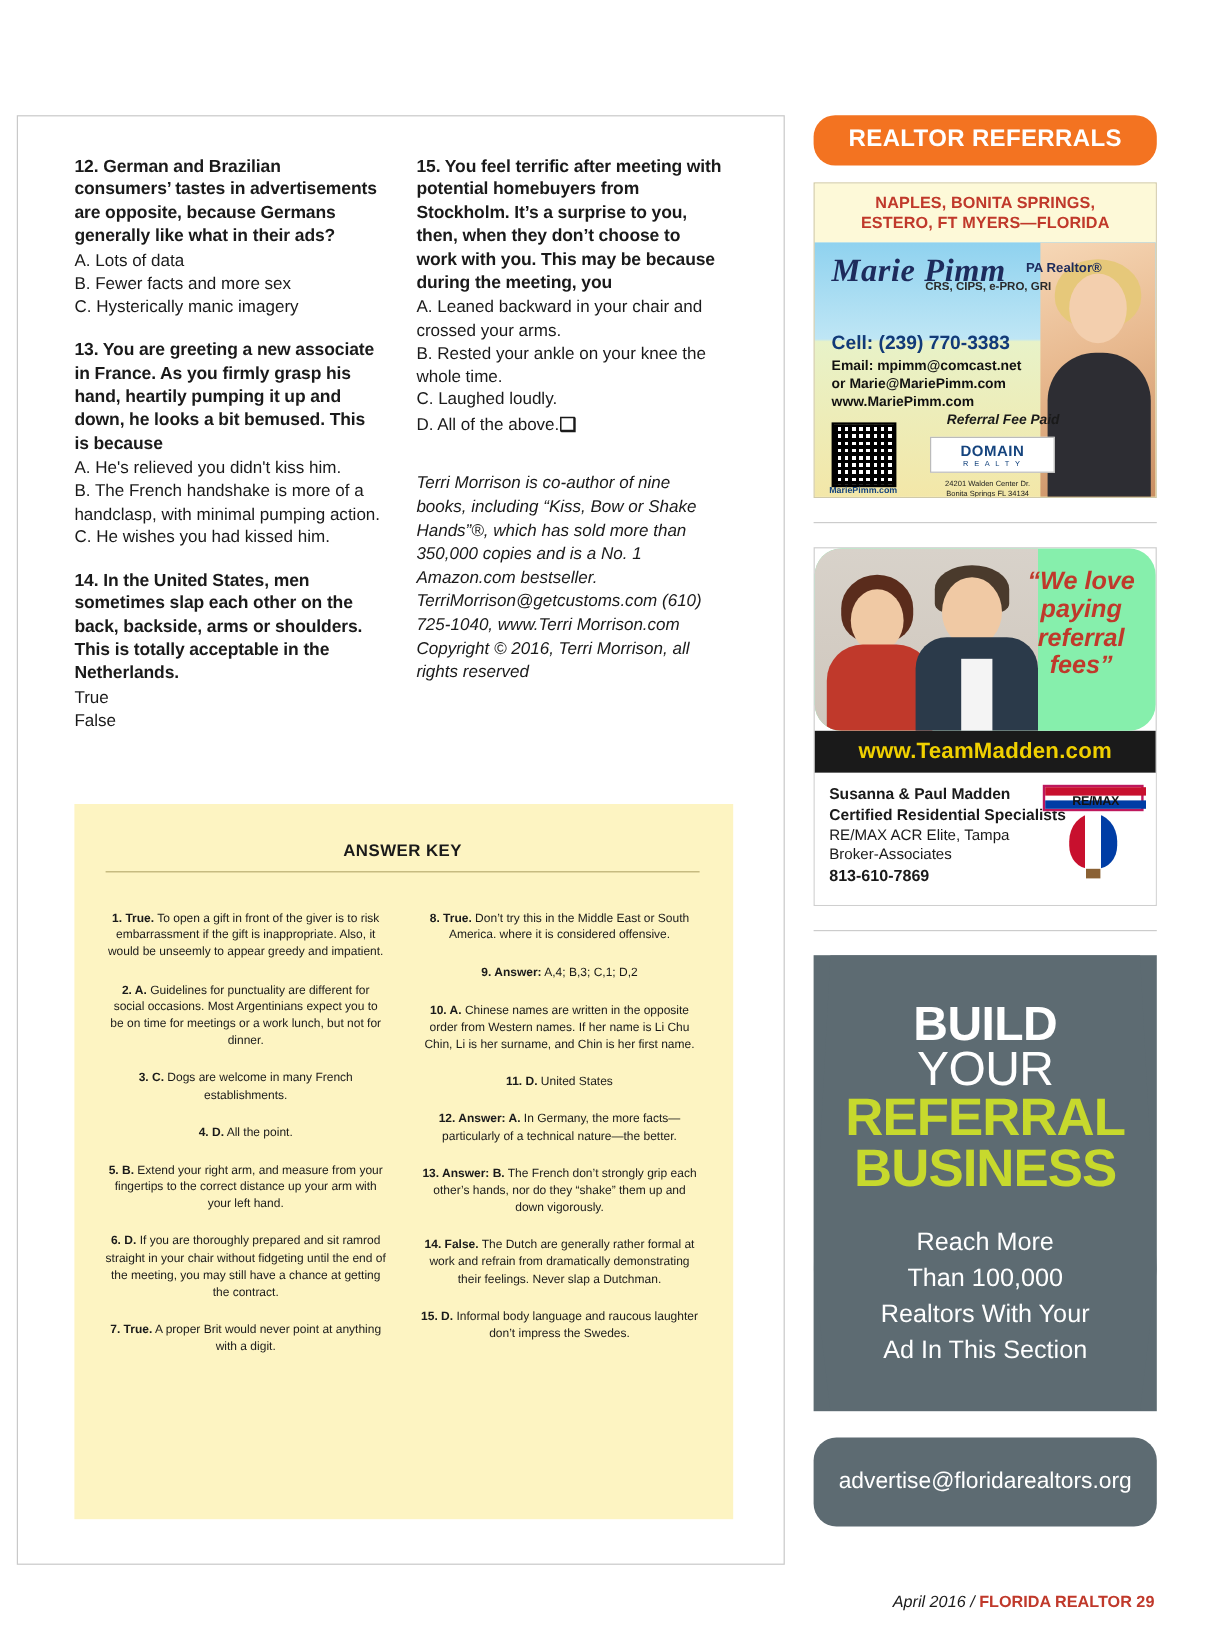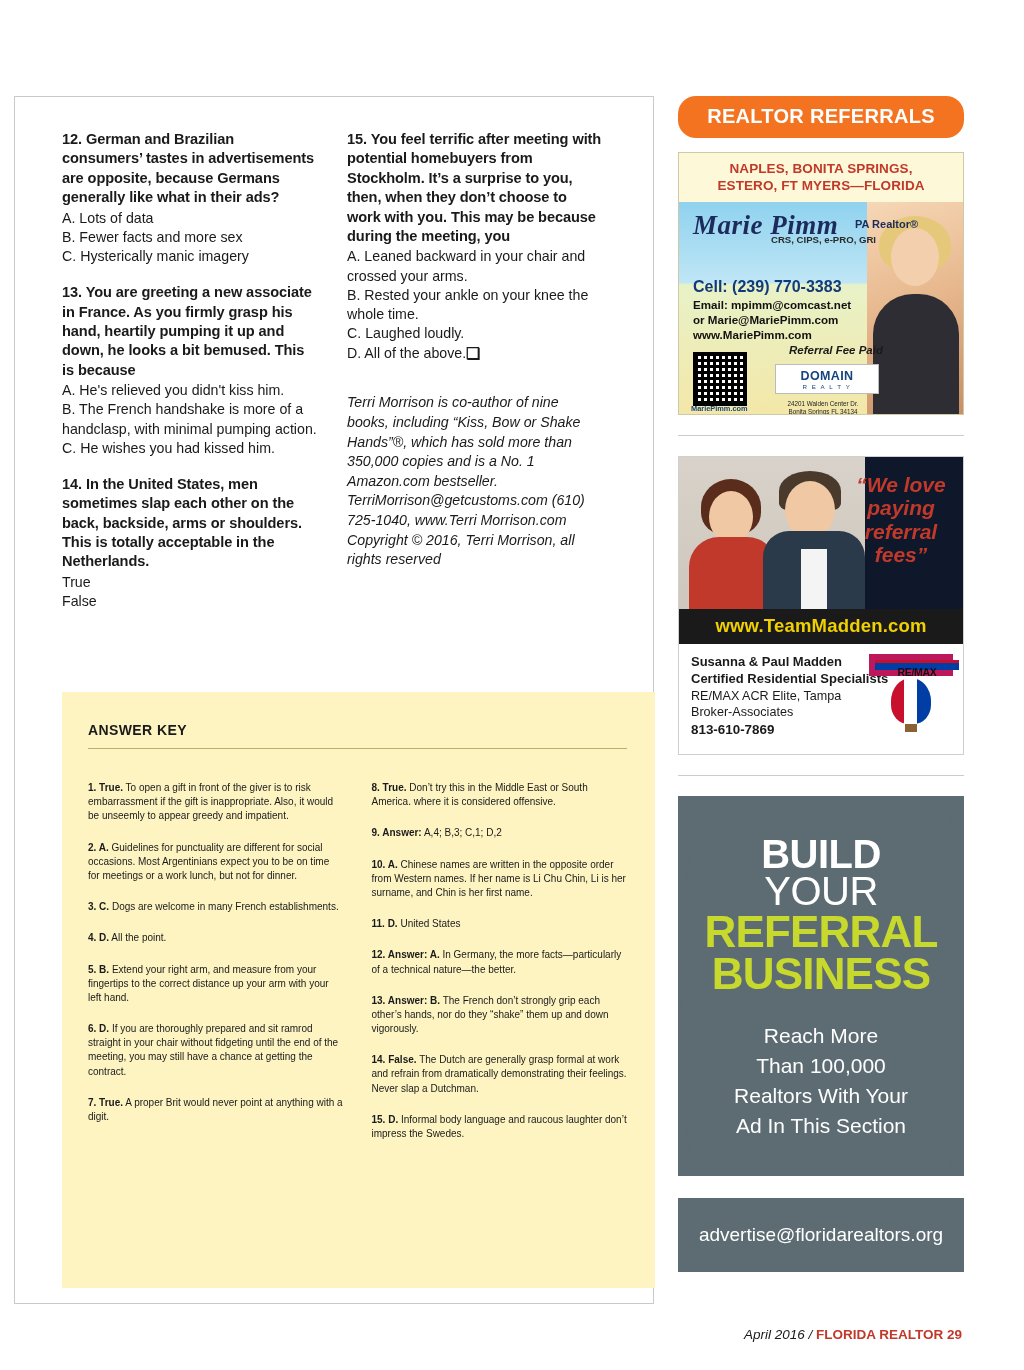--- a/index.html
+++ b/index.html
@@ -69,26 +69,27 @@
     margin-top: 30px;
     font-size: 14.2px;
     line-height: 1.38;
     font-style: italic;
   }
 
   
   .answer-key {
     position: absolute;
     left: 62px;
-    top: 692px;
-    width: 593px;
+    top: 670px;
+    width: 549px;
     height: 596px;
     background: #fdf4c2;
     box-sizing: border-box;
     padding: 30px 28px 20px 26px;
+    text-align: center;
   }
   .ak-title {
     font-size: 14px;
     font-weight: bold;
     letter-spacing: 0.4px;
     margin: 0 0 10px 0;
   }
   .ak-rule {
     height: 1px;
     background: #b9ad72;
@@ -299,22 +300,23 @@
   }
 
   
   .ad2 {
     border: 1px solid #cfcfcf;
     box-sizing: border-box;
   }
   .ad2-top {
     position: relative;
     height: 152px;
-    background: #0f172a;
+    background: #86efac;
     overflow: hidden;
+    border-radius: 22px;
   }
   .ad2-people {
     position: absolute;
     left: 0; top: 0;
     width: 186px; height: 152px;
     background: linear-gradient(180deg, #d8d2ca 0%, #cfc7bd 100%);
   }
   .ad2-people .w-head {
     position: absolute; left: 30px; top: 34px;
     width: 44px; height: 52px; border-radius: 50%;
@@ -385,21 +387,21 @@
     right: 10px;
     top: 6px;
     width: 84px;
     height: 84px;
   }
   .remax .bar {
     position: absolute;
     left: 0; top: 4px;
     width: 84px; height: 22px;
     background: #ffffff;
-    border: 6px solid #be185d;
+    border: 2px solid #be185d;
     box-sizing: border-box;
   }
   .remax .bar .red { position:absolute; left:0; top:0; width:84px; height:7px; background:#c8102e;}
   .remax .bar .blue { position:absolute; left:0; bottom:0; width:84px; height:7px; background:#003da5;}
   .remax .bar span {
     position: absolute; left: 0; top: 6px; width: 84px;
     text-align: center; font-size: 10.5px; font-weight: bold; color: #111;
     letter-spacing: -0.3px;
   }
   .remax .balloon {
@@ -466,20 +468,21 @@
   }
 
   .ad4 {
     margin-top: 22px;
     background: #5d6b72;
     width: 286px;
     height: 74px;
     display: flex;
     align-items: center;
     justify-content: center;
+    border-radius: 19px;
   }
   .ad4 span {
     color: #ffffff;
     font-size: 19px;
   }
 
   
   .footer {
     position: absolute;
     right: 62px;
@@ -542,21 +545,21 @@
         <p class="ak-item"><b>6. D.</b><span> If you are thoroughly prepared and sit ramrod straight in your chair without fidgeting until the end of the meeting, you may still have a chance at getting the contract.</span></p>
         <p class="ak-item"><b>7. True.</b><span> A proper Brit would never point at anything with a digit.</span></p>
       </div>
       <div class="ak-col">
         <p class="ak-item"><b>8. True.</b><span> Don’t try this in the Middle East or South America. where it is considered offensive.</span></p>
         <p class="ak-item"><b>9. Answer:</b><span> A,4; B,3; C,1; D,2</span></p>
         <p class="ak-item"><b>10. A.</b><span> Chinese names are written in the opposite order from Western names. If her name is Li Chu Chin, Li is her surname, and Chin is her first name.</span></p>
         <p class="ak-item"><b>11. D.</b><span> United States</span></p>
         <p class="ak-item"><b>12. Answer: A.</b><span> In Germany, the more facts—particularly of a technical nature—the better.</span></p>
         <p class="ak-item"><b>13. Answer: B.</b><span> The French don’t strongly grip each other’s hands, nor do they “shake” them up and down vigorously.</span></p>
-        <p class="ak-item"><b>14. False.</b><span> The Dutch are generally grasp formal at work and refrain from dramatically demonstrating their feelings. Never slap a Dutchman.</span></p>
+        <p class="ak-item"><b>14. False.</b><span> The Dutch are generally rather formal at work and refrain from dramatically demonstrating their feelings. Never slap a Dutchman.</span></p>
         <p class="ak-item"><b>15. D.</b><span> Informal body language and raucous laughter don’t impress the Swedes.</span></p>
       </div>
     </div>
   </div>
 
   <div class="rail">
 
     <div class="rail-header">REALTOR REFERRALS</div>
 
     <div style="height:14px"></div>

